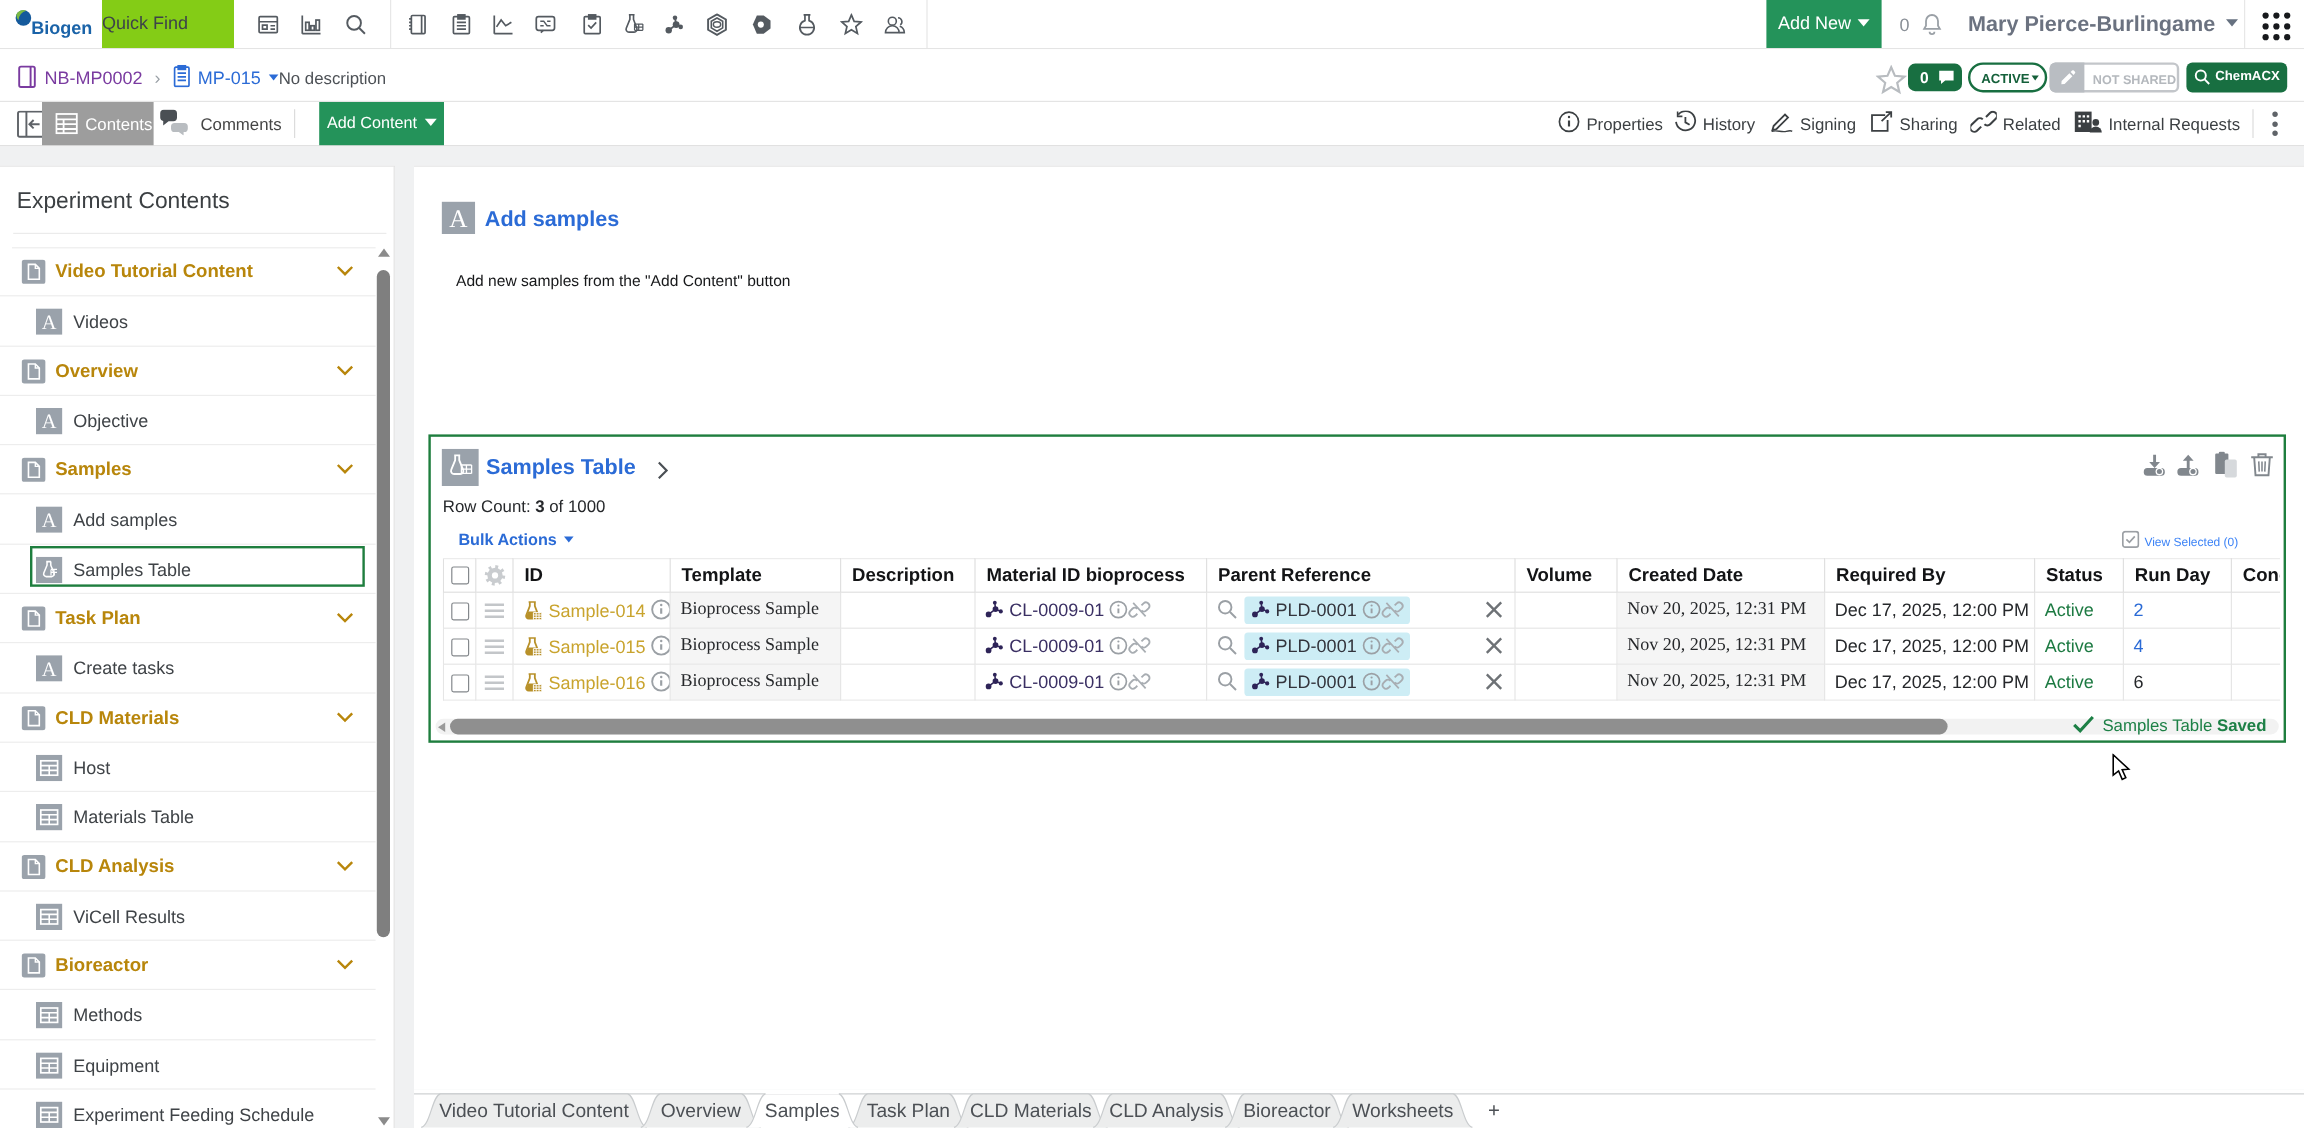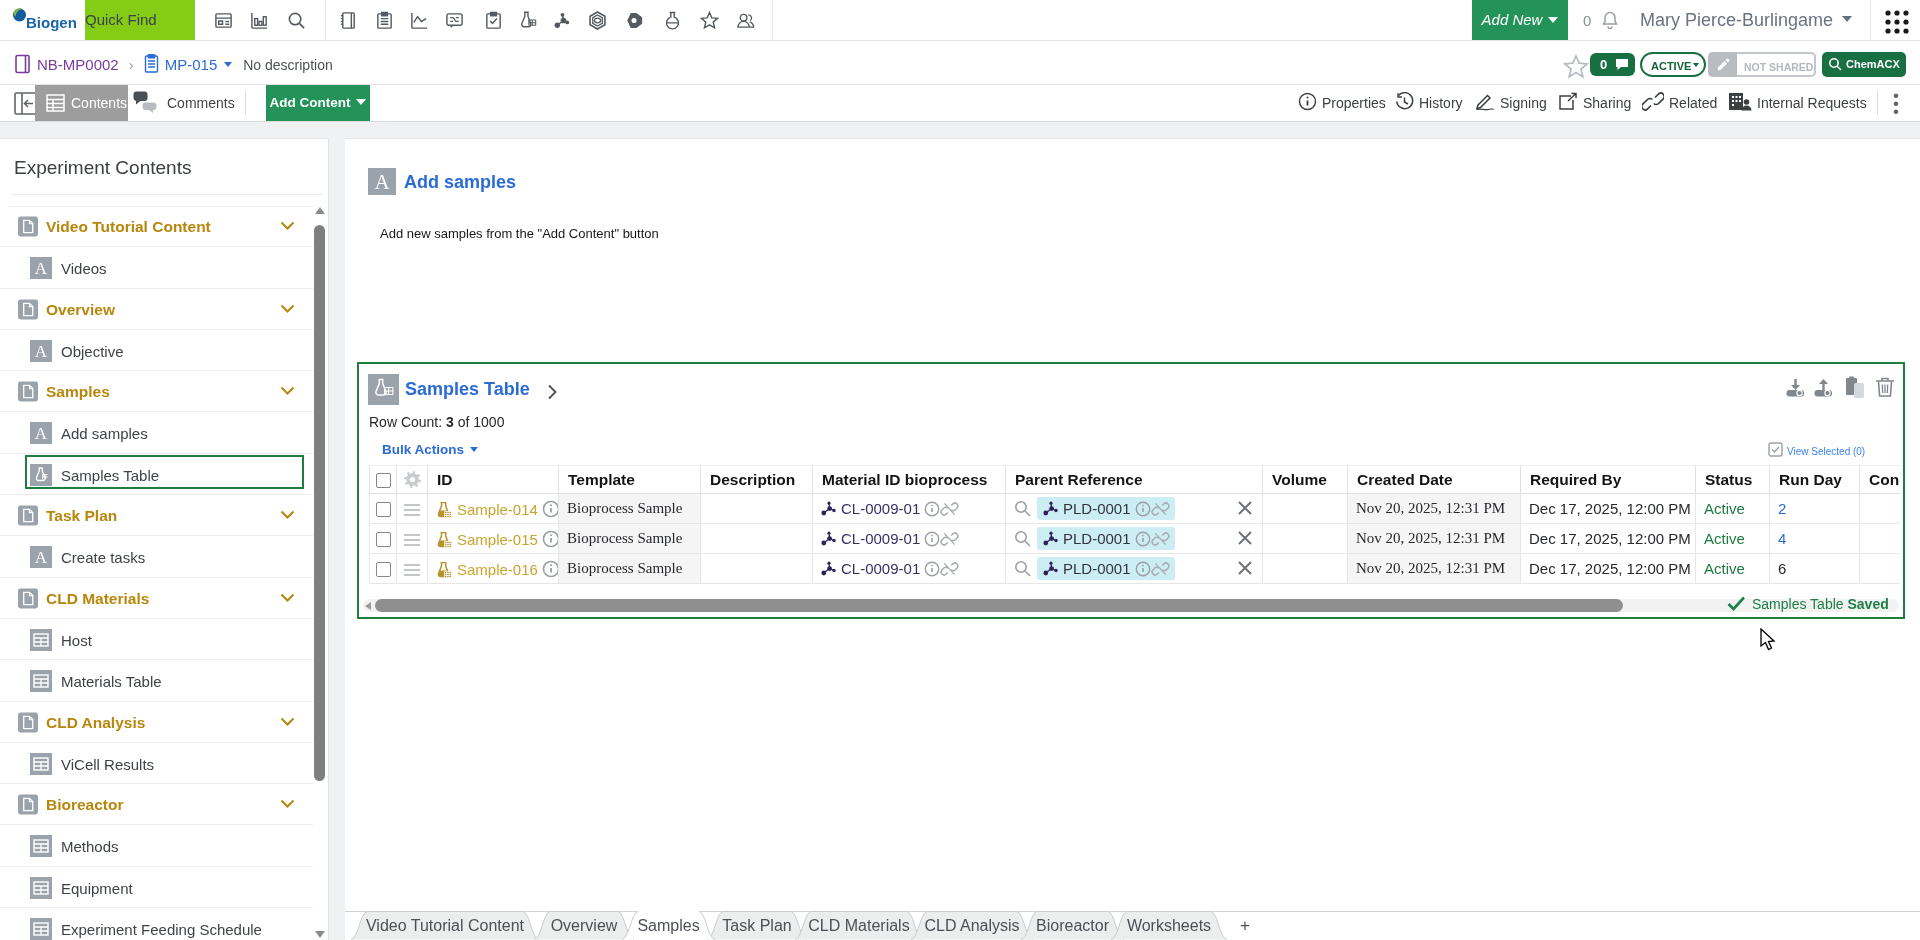--- a/index.html
+++ b/index.html
@@ -5,40 +5,40 @@
 * { margin:0; padding:0; box-sizing:border-box; }
 html,body { width:1920px; height:940px; overflow:hidden; font-family:"Liberation Sans", sans-serif; background:#fff; }
 #page { position:relative; width:1920px; height:940px; }
 .abs { position:absolute; }
 
 #topbar { position:absolute; left:0; top:0; width:1920px; height:41px; background:#fff; border-bottom:1px solid #e4e4e4; }
 #logo { position:absolute; left:12px; top:7px; }
 #quickfind { position:absolute; left:85px; top:0; width:110px; height:40px; background:#84cc16; color:#3d4349; font-size:15px; line-height:40px; text-align:left; }
 .tbicon { position:absolute; top:11px; width:19px; height:19px; }
 .tbdiv { position:absolute; top:0; width:1px; height:40px; background:#e7e7e7; }
-#addnew { position:absolute; left:1472px; top:0; width:96px; height:40px; background:#24935a; color:#fff; font-size:15px; line-height:40px; text-align:center;font-style:italic; }
+#addnew { position:absolute; left:1472px; top:0; width:96px; height:40px; background:#24935a; color:#fff; font-size:15px; line-height:40px; text-align:center; }
 #addnew .car { display:inline-block; vertical-align:2px; margin-left:6px; width:0; height:0; border-left:5px solid transparent; border-right:5px solid transparent; border-top:6px solid #fff; }
 #notif { position:absolute; left:1583px; top:10px; color:#8a9097; font-size:15px; }
-#username { position:absolute; left:1640px; top:10px; color:#6b7280; font-size:18px; font-weight:normal; }
+#username { position:absolute; left:1640px; top:10px; color:#6b7280; font-size:18px; font-weight:bold; }
 #username .car { display:inline-block; vertical-align:4px; margin-left:9px; width:0; height:0; border-left:5px solid transparent; border-right:5px solid transparent; border-top:6px solid #667180; }
 #griddots { position:absolute; left:1884px; top:9px; }
 
 #row2 { position:absolute; left:0; top:41px; width:1920px; height:44px; background:#fff; border-bottom:1px solid #e4e4e4; }
 #crumb { position:absolute; left:14px; top:13px; font-size:15px; color:#555; }
 #crumb .nb { color:#7a3ba0; }
 #crumb .mp { color:#2b6bd6; }
 #crumb .sep { color:#9aa0a6; margin:0 10px; }
 #crumb .car { display:inline-block; vertical-align:3px; margin-left:7px; width:0; height:0; border-left:4.5px solid transparent; border-right:4.5px solid transparent; border-top:5.5px solid #2b6bd6; }
 .pill { position:absolute; top:11px; height:23px; border-radius:6px; font-size:14px; font-weight:bold; }
 
 #row3 { position:absolute; left:0; top:85px; width:1920px; height:37px; background:#fff; border-bottom:1px solid #dadada; }
 #contentstab { position:absolute; left:35px; top:0; width:93px; height:36px; background:#9d9d9d; color:#fff; font-size:14px; line-height:36px; }
 #commentstab { position:absolute; left:133px; top:0; height:36px; color:#454545; font-size:14px; line-height:36px; }
 #row3 .vdiv { position:absolute; left:245px; top:6px; width:1px; height:24px; background:#dcdcdc; }
-#addcontent { position:absolute; left:266px; top:0; width:104px; height:36px; background:#24935a; color:#fff; font-size:13.5px; font-weight:bold; line-height:36px; text-align:center; }
+#addcontent { position:absolute; left:266px; top:0; width:104px; height:36px; background:#24935a; color:#fff; font-size:13.5px; font-weight:normal; line-height:36px; text-align:center; }
 #addcontent .car { display:inline-block; vertical-align:2px; margin-left:6px; width:0; height:0; border-left:5px solid transparent; border-right:5px solid transparent; border-top:6px solid #fff; }
 .r3link { position:absolute; top:0; height:36px; line-height:37px; color:#3c4043; font-size:14px; }
 .r3link svg { vertical-align:-3px; margin-right:5px; }
 #kebab { position:absolute; left:1893px; top:7px; color:#5f6368; font-size:17px; letter-spacing:0; line-height:8px; text-align:center; }
 
 #contentbg { position:absolute; left:0; top:122px; width:1920px; height:818px; background:#f0f1f2; }
 #sidebar { position:absolute; left:0; top:138px; width:329px; height:802px; background:#fff; border-top:1px solid #e7e7e7; border-right:1px solid #e2e2e2; }
 #sbtitle { position:absolute; left:14px; top:18px; font-size:19px; color:#3c4043; }
 #sbtitlediv { position:absolute; left:11px; top:55px; width:311px; height:1px; background:#ebebeb; }
 #tree { position:absolute; left:0; top:67px; width:313px; }
@@ -171,21 +171,21 @@
   </div>
   <div id="row2">
     <div id="crumb">
       <svg width="17" height="20" viewBox="0 0 17 20" fill="none" stroke="#7a3ba0" stroke-width="1.6" style="vertical-align:-4px;margin-right:6px">
           <rect x="2" y="1.5" width="13" height="17" rx="1.5"></rect>
           <path d="M11.5 1.5 v17"></path>
         </svg><span class="nb">NB-MP0002</span><span class="sep">›</span><svg width="15" height="19" viewBox="0 0 15 19" fill="none" stroke="#2b6bd6" stroke-width="1.4" style="vertical-align:-3px;margin-right:6px">
           <rect x="1.5" y="2" width="12" height="16" rx="1"></rect>
           <rect x="4.5" y="0.8" width="6" height="3" fill="#2b6bd6"></rect>
           <path d="M4 7 h7 M4 10 h7 M4 13 h7"></path>
-        </svg><span class="mp">MP-015</span><span class="car"></span><span style="margin-left:11px;font-size:14px;color:#4d5156">No description</span>
+        </svg><span class="mp">MP-015</span><span class="car"></span><span style="font-size:14px;color:#4d5156">No description</span>
     </div>
     <svg class="abs" style="left:1563px;top:13px" width="26" height="25" viewBox="0 0 26 25" fill="none" stroke="#b8bcc0" stroke-width="1.8">
         <path d="M13 2 L16.1 9.2 L24 9.9 L18 15 L19.8 22.7 L13 18.6 L6.2 22.7 L8 15 L2 9.9 L9.9 9.2 Z"></path>
       </svg>
     <div class="pill" style="left:1590px;top:12px;width:45px;background:#186f41;color:#fff;">
       <span style="position:absolute;left:10px;top:4px;font-size:13px">0</span>
       <svg style="position:absolute;right:6px;top:4.5px" width="14" height="13" viewBox="0 0 14 13" fill="#fff">
           <path d="M1 1 h12 v8 h-7 l-3.5 3 v-3 h-1.5 Z"></path>
         </svg>
     </div>

